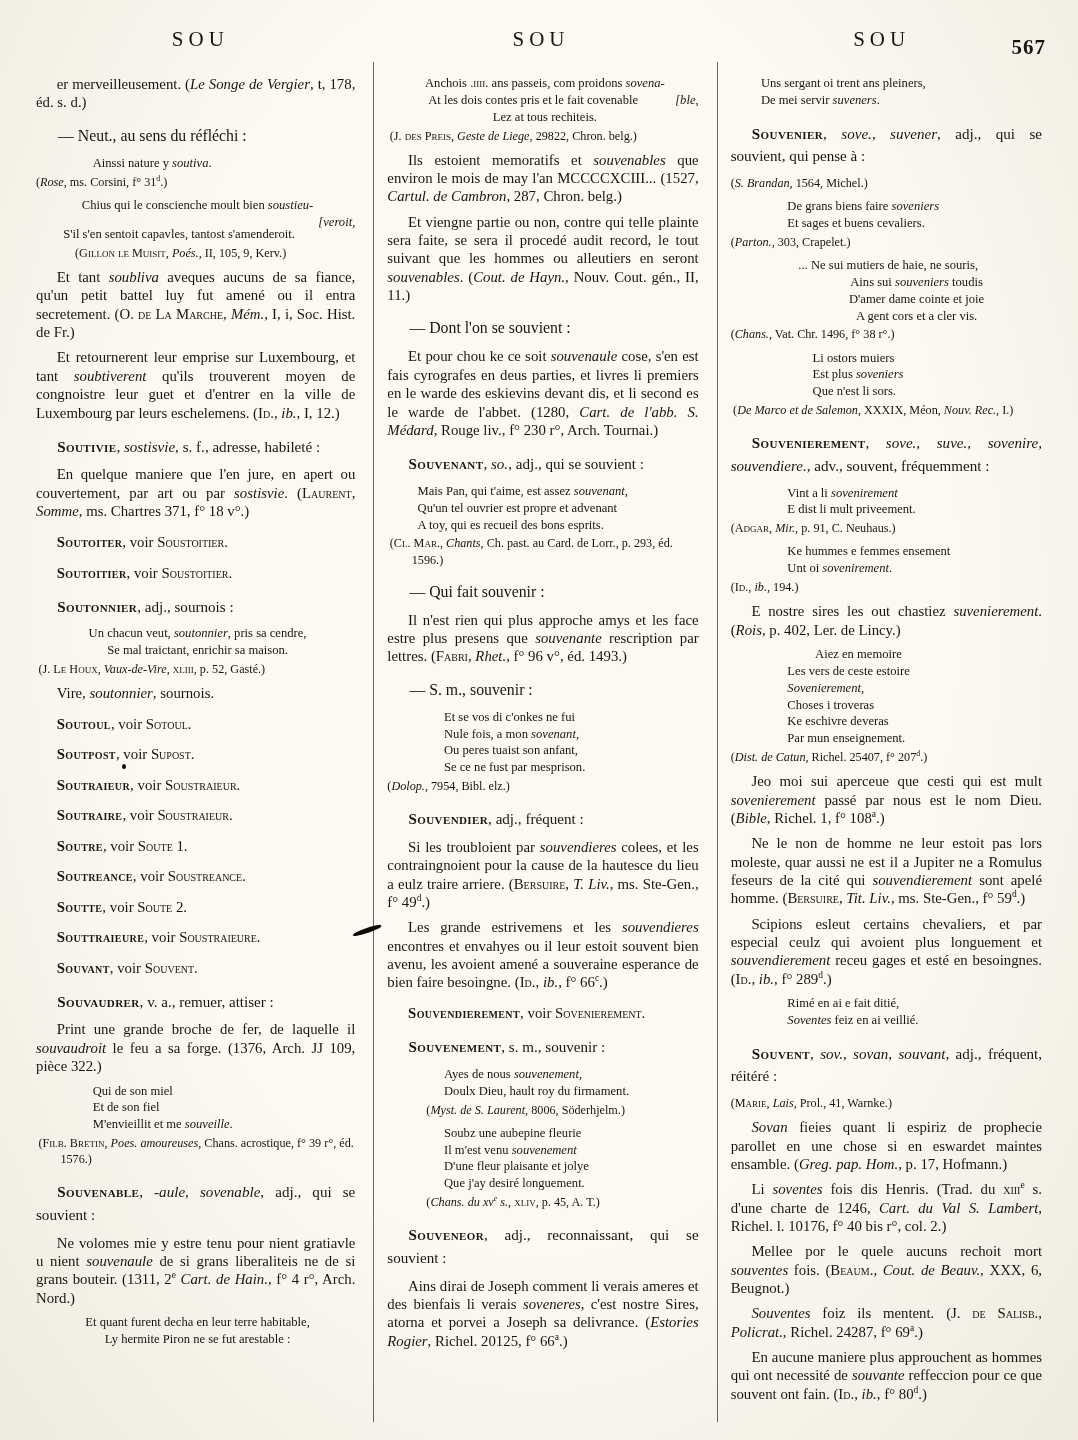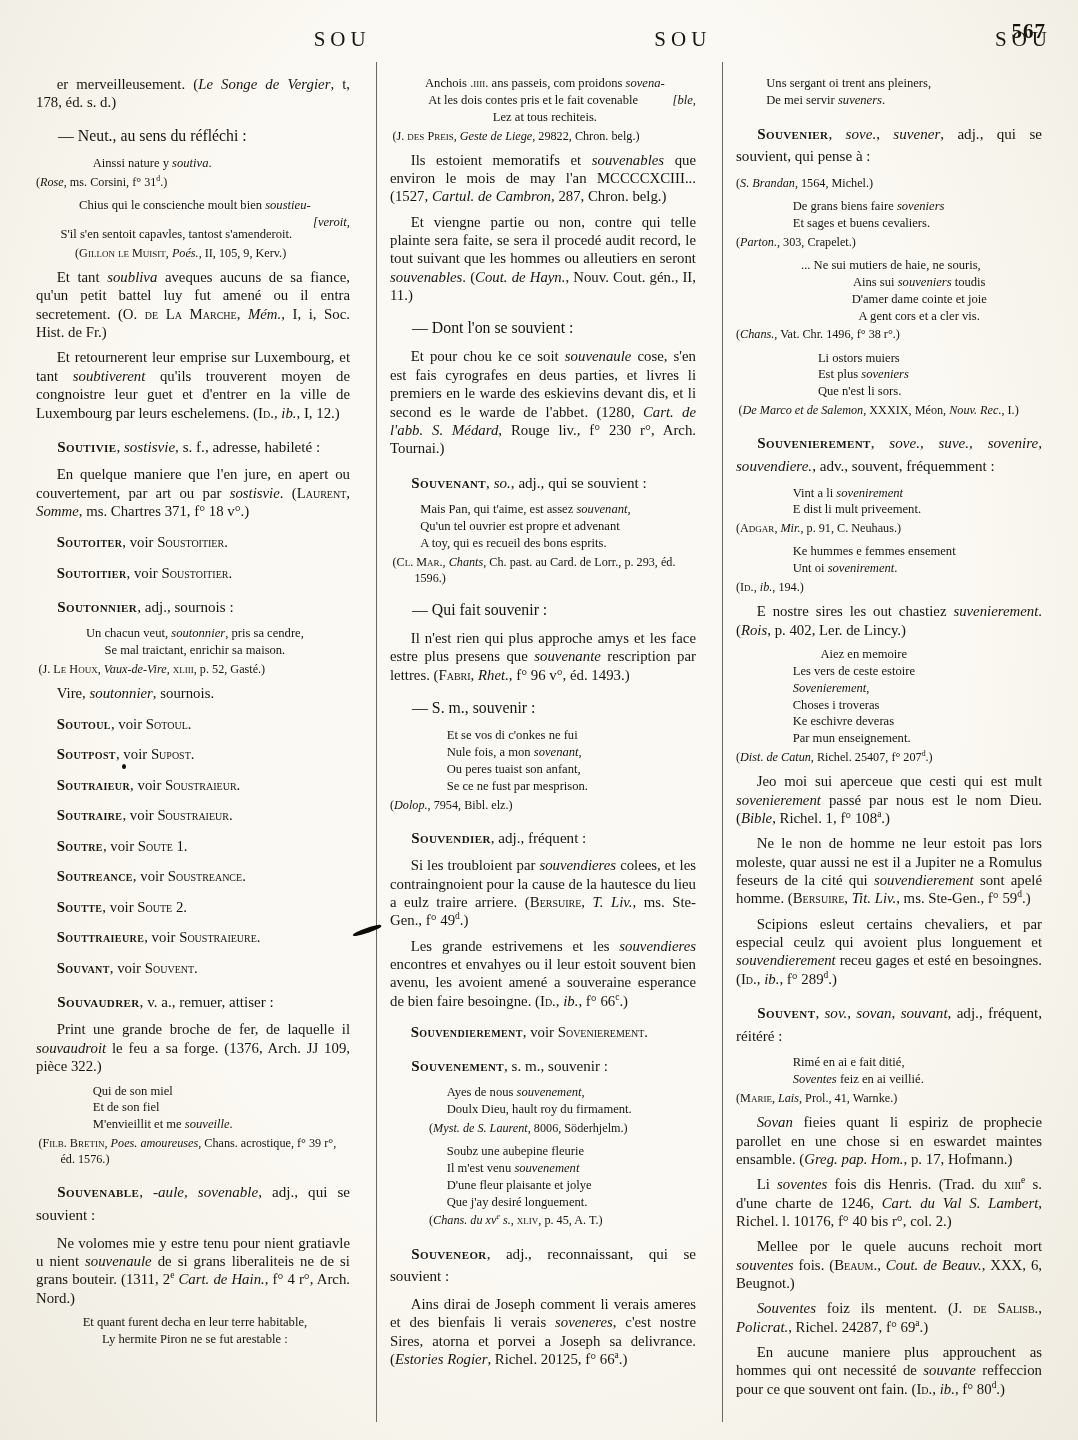--- a/index.html
+++ b/index.html
@@ -4,23 +4,23 @@
 <style>
   html,body{margin:0;padding:0;}
   body{
     width:1078px;height:1440px;overflow:hidden;
     background:radial-gradient(ellipse at 50% 42%, #fbf9f3 55%, #eeeadf 100%);
     color:#181510;
     font-family:"Liberation Serif","DejaVu Serif",serif;
   }
   .page{position:relative;width:1078px;height:1440px;box-sizing:border-box;padding:16px 26px 10px 30px;}
   .scan-header{position:relative;display:grid;grid-template-columns:1fr 1fr 1fr;height:46px;align-items:center;}
-  .rh{text-align:right;font-size:21px;letter-spacing:5px;font-weight:400;}
-  .pagenum{position:absolute;right:6px;top:3px;font-size:21px;font-weight:bold;letter-spacing:1px;}
-  .cols{display:grid;grid-template-columns:1fr 1fr 1fr;column-gap:16px;height:1360px;overflow:hidden;}
+  .rh{text-align:center;font-size:21px;letter-spacing:5px;font-weight:400;}
+  .pagenum{position:absolute;right:6px;top:19px;font-size:21px;font-weight:bold;letter-spacing:1px;}
+  .cols{display:grid;grid-template-columns:1fr 1fr 1fr;column-gap:8px;height:1360px;overflow:hidden;}
   .col{padding:6px 10px 0 6px;overflow:hidden;}
   .col.rule{border-left:1px solid #6b675e;padding-left:13px;}
   
   .blk{margin:0;}
   .p{font-size:14.8px;line-height:1.24;text-align:justify;text-indent:1.4em;margin:7px 0;}
   .head{font-size:15.1px;line-height:1.5;text-align:justify;text-indent:1.4em;margin:14px 0 7px;}
   .dash{font-size:15.8px;text-indent:1.4em;margin:15px 0 10px;}
   .xref{font-size:14.8px;text-indent:1.4em;margin:13.5px 0;}
   .verse{font-size:12.6px;line-height:1.34;margin:7px 0 2px 4.5em;}
   .verse.wide{margin-left:0.3em;text-align:center;}
@@ -197,25 +197,25 @@
           <div class="vline"><span>Les vers de ceste estoire</span></div>
           <div class="vline"><span class="run-i">Sovenierement</span><span>,</span></div>
           <div class="vline"><span>Choses i troveras</span></div>
           <div class="vline"><span>Ke eschivre deveras</span></div>
           <div class="vline"><span>Par mun enseignement.</span></div>
         </div>
         <div class="blk cite right"><span>(</span><span class="run-i">Dist. de Catun</span><span>, Richel. 25407, f° 207</span><span class="run-sup">d</span><span>.)</span></div>
         <div class="blk p"><span>Jeo moi sui aperceue que cesti qui est mult </span><span class="run-i">sovenierement</span><span> passé par nous est le nom Dieu. (</span><span class="run-i">Bible</span><span>, Richel. 1, f° 108</span><span class="run-sup">a</span><span>.)</span></div>
         <div class="blk p"><span>Ne le non de homme ne leur estoit pas lors moleste, quar aussi ne est il a Jupiter ne a Romulus feseurs de la cité qui </span><span class="run-i">souvendierement</span><span> sont apelé homme. (</span><span class="run-sc">Bersuire</span><span>, </span><span class="run-i">Tit. Liv.</span><span>, ms. Ste-Gen., f° 59</span><span class="run-sup">d</span><span>.)</span></div>
         <div class="blk p"><span>Scipions esleut certains chevaliers, et par especial ceulz qui avoient plus longuement et </span><span class="run-i">souvendierement</span><span> receu gages et esté en besoingnes. (</span><span class="run-sc">Id.</span><span>, </span><span class="run-i">ib.</span><span>, f° 289</span><span class="run-sup">d</span><span>.)</span></div>
-        <div class="blk head"><span class="run-b">Souvent</span><span>, </span><span class="run-i">sov.</span><span>, </span><span class="run-i">sovan</span><span>, </span><span class="run-i">souvant</span><span>, adj., fréquent, réitéré :</span></div>
         <div class="blk verse">
           <div class="vline"><span>Rimé en ai e fait ditié,</span></div>
           <div class="vline"><span class="run-i">Soventes</span><span> feiz en ai veillié.</span></div>
         </div>
+        <div class="blk head"><span class="run-b">Souvent</span><span>, </span><span class="run-i">sov.</span><span>, </span><span class="run-i">sovan</span><span>, </span><span class="run-i">souvant</span><span>, adj., fréquent, réitéré :</span></div>
         <div class="blk cite right"><span>(</span><span class="run-sc">Marie</span><span>, </span><span class="run-i">Lais</span><span>, Prol., 41, Warnke.)</span></div>
         <div class="blk p"><span class="run-i">Sovan</span><span> fieies quant li espiriz de prophecie parollet en une chose si en eswardet maintes ensamble. (</span><span class="run-i">Greg. pap. Hom.</span><span>, p. 17, Hofmann.)</span></div>
         <div class="blk p"><span>Li </span><span class="run-i">soventes</span><span> fois dis Henris. (Trad. du </span><span class="run-sc">xiii</span><span class="run-sup">e</span><span> s. d'une charte de 1246, </span><span class="run-i">Cart. du Val S. Lambert</span><span>, Richel. l. 10176, f° 40 bis r°, col. 2.)</span></div>
         <div class="blk p"><span>Mellee por le quele aucuns rechoit mort </span><span class="run-i">souventes</span><span> fois. (</span><span class="run-sc">Beaum.</span><span>, </span><span class="run-i">Cout. de Beauv.</span><span>, XXX, 6, Beugnot.)</span></div>
         <div class="blk p"><span class="run-i">Souventes</span><span> foiz ils mentent. (J. </span><span class="run-sc">de Salisb.</span><span>, </span><span class="run-i">Policrat.</span><span>, Richel. 24287, f° 69</span><span class="run-sup">a</span><span>.)</span></div>
         <div class="blk p"><span>En aucune maniere plus approuchent as hommes qui ont necessité de </span><span class="run-i">souvante</span><span> reffeccion pour ce que souvent ont fain. (</span><span class="run-sc">Id.</span><span>, </span><span class="run-i">ib.</span><span>, f° 80</span><span class="run-sup">d</span><span>.)</span></div>
       </div>
   </div>
   <div class="ink ink1"></div>
   <div class="ink ink2"></div>

